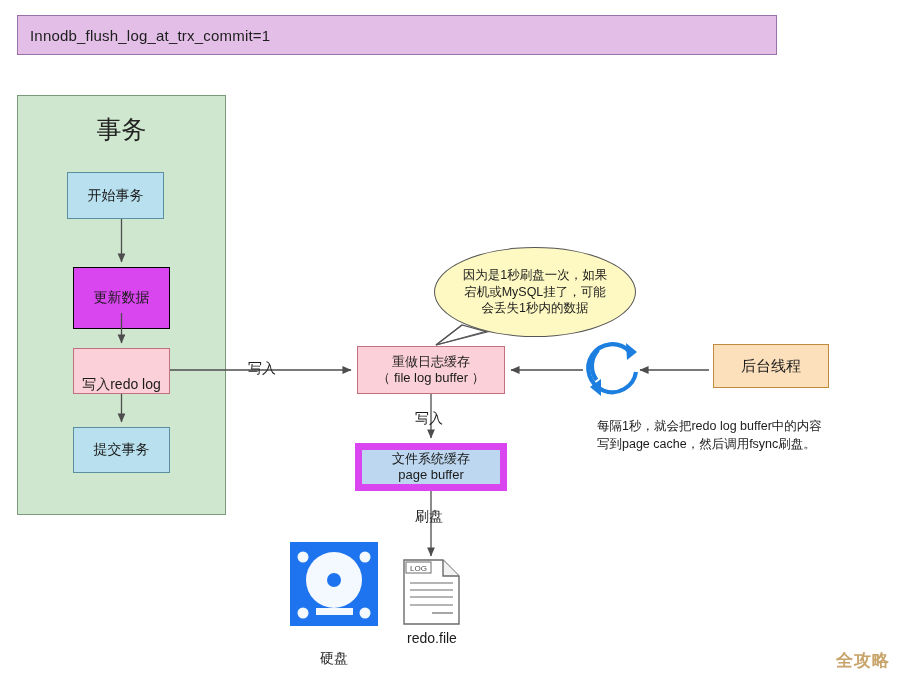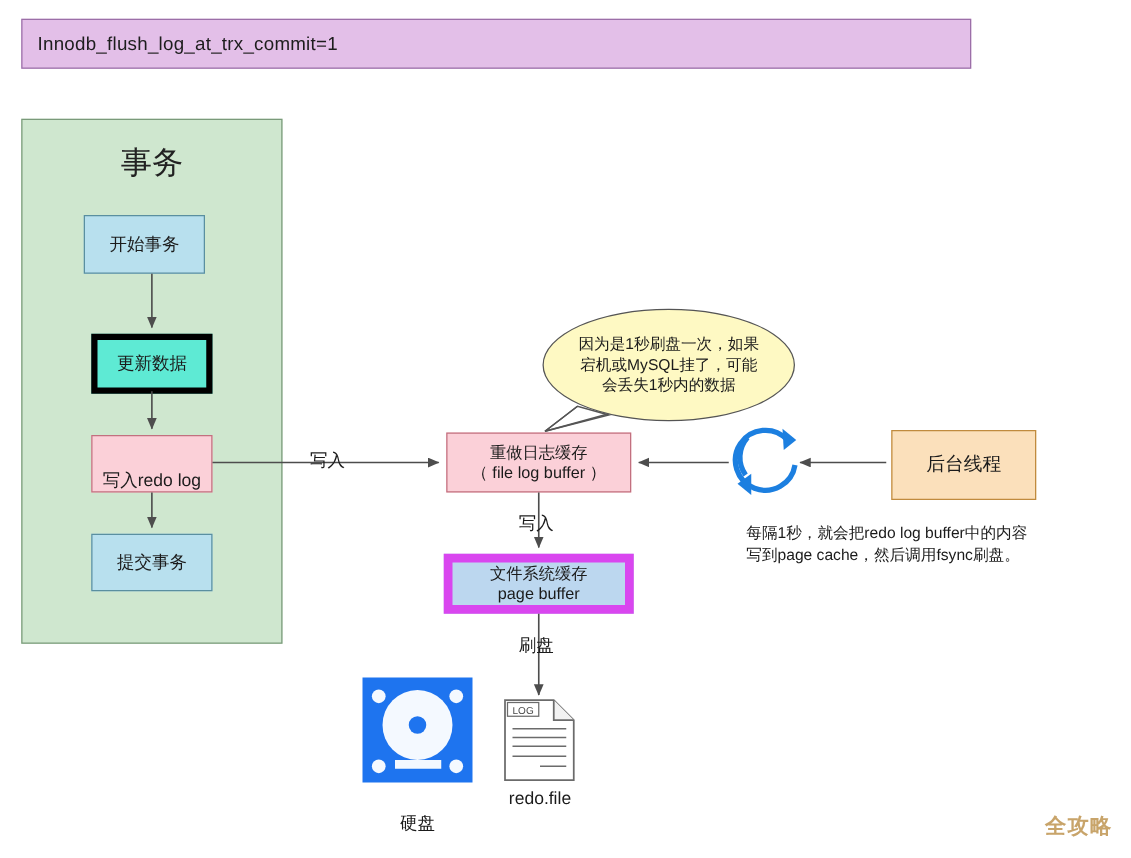--- a/index.html
+++ b/index.html
@@ -33,27 +33,27 @@
     position:absolute;left:17px;top:113px;width:209px;
     text-align:center;font-size:25px;color:#222;font-weight:400;
   }
 
   .node{
     position:absolute;box-sizing:border-box;
     display:flex;flex-direction:column;align-items:center;justify-content:center;
     text-align:center;line-height:1.22;
   }
   .n-start{left:67px;top:172px;width:97px;height:47px;background:#b8e0ee;border:1px solid #5a8fa0;font-size:14px;color:#1b1b1b;}
-  .n-update{left:73px;top:267px;width:97px;height:48px;background:#5eead4;border:5px solid #000000;font-size:14px;color:#1b1b1b;}
+  .n-update{left:73px;top:267px;width:97px;height:62px;background:#d946ef;border:1px solid #000000;font-size:14px;color:#1b1b1b;}
   .n-redo{left:73px;top:348px;width:97px;height:46px;background:#fbd0d8;border:1px solid #c2707f;font-size:14px;color:#1b1b1b;justify-content:flex-end;}
   .n-commit{left:73px;top:427px;width:97px;height:46px;background:#b8e0ee;border:1px solid #5a8fa0;font-size:14px;color:#1b1b1b;}
 
   .n-buffer{left:357px;top:346px;width:148px;height:48px;background:#fbd0d8;border:1px solid #c2707f;font-size:13px;color:#1b1b1b;}
   .n-pagecache{left:355px;top:443px;width:152px;height:48px;background:#bcd7ef;border:7px solid #d946ef;font-size:13px;color:#1b1b1b;}
-  .n-bgthread{left:713px;top:344px;width:116px;height:56px;background:#fbe0bb;border:1px solid #c08b3e;font-size:15px;color:#1b1b1b;}
+  .n-bgthread{left:713px;top:344px;width:116px;height:44px;background:#fbe0bb;border:1px solid #c08b3e;font-size:15px;color:#1b1b1b;}
 
   
   .alabel{position:absolute;font-size:14px;color:#1b1b1b;white-space:nowrap;}
   .lbl-write-h{left:248px;top:360px;}
   .lbl-write-v{left:415px;top:410px;}
   .lbl-flush{left:415px;top:508px;}
 
   
   .caption-bg{
     position:absolute;left:597px;top:417px;width:300px;

